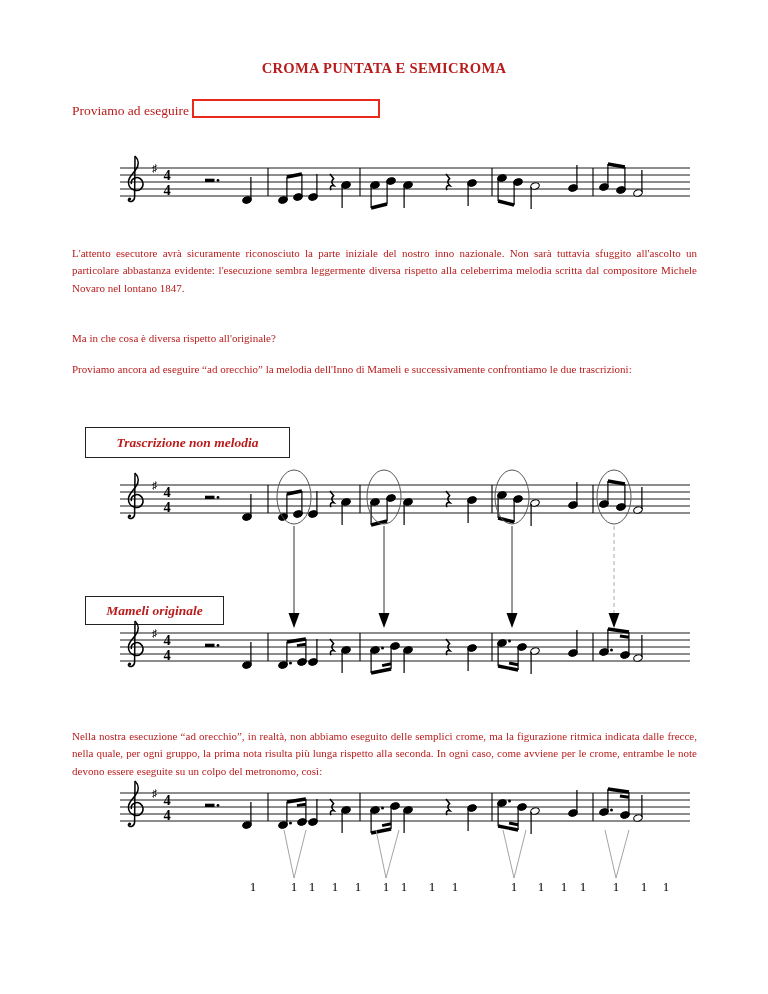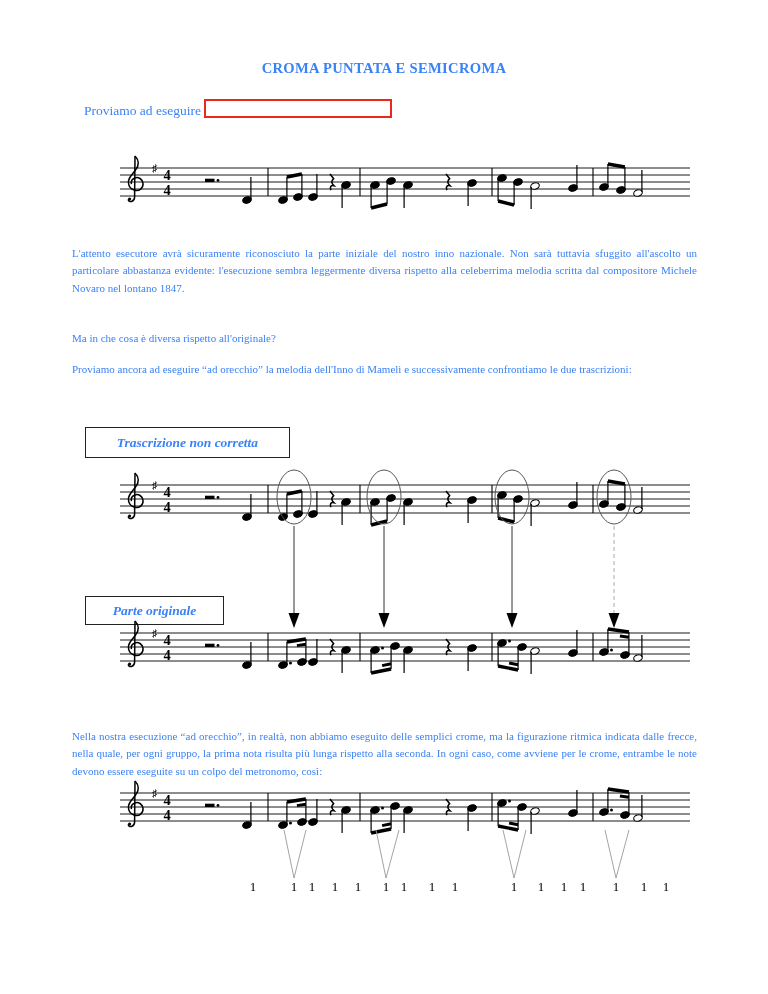--- a/index.html
+++ b/index.html
@@ -1,20 +1,20 @@
 <!DOCTYPE html>
 <html><head>
 <meta charset="utf-8">
 <style>
   html,body{margin:0;padding:0;background:#fff;}
   .page{position:relative;width:768px;height:994px;background:#ffffff;
-        font-family:"Liberation Serif",serif;color:#3b82f6;overflow:hidden;}
+        font-family:"Liberation Serif",serif;color:#b91c1c;overflow:hidden;}
   .title{position:absolute;top:60px;left:0;width:100%;text-align:center;
          font-size:14.6px;font-weight:bold;letter-spacing:.3px;margin:0;}
-  .intro{position:absolute;left:84px;top:99px;font-size:13.5px;white-space:nowrap;}
+  .intro{position:absolute;left:72px;top:99px;font-size:13.5px;white-space:nowrap;}
   .answer-box{display:inline-block;width:184px;height:15px;border:2px solid #e8291c;
               margin-left:3px;vertical-align:-3px;background:#fff;}
   p.body{position:absolute;left:72px;width:625px;margin:0;font-size:11px;
          line-height:17.4px;text-align:justify;}
   .labelbox{position:absolute;border:1.3px solid #222;display:flex;align-items:center;
             justify-content:center;font-weight:bold;font-style:italic;font-size:13.5px;
             background:#fff;}
   svg.staff{position:absolute;left:100px;overflow:visible;}
   .mus{font-family:"Liberation Serif","DejaVu Sans",serif;fill:#000;}
 </style>
@@ -90,21 +90,21 @@
       <line x1="541.9" y1="54" x2="541.9" y2="32" stroke="#000" stroke-width="1.2"></line>
     </svg>
 
   <p class="body" style="top:245px">L'attento esecutore avrà sicuramente riconosciuto la parte iniziale del nostro inno nazionale. Non sarà tuttavia sfuggito all'ascolto un particolare abbastanza evidente: l'esecuzione sembra leggermente diversa rispetto alla celeberrima melodia scritta dal compositore Michele Novaro nel lontano 1847.</p>
 
   <p class="body" style="top:330px">Ma in che cosa è diversa rispetto all'originale?</p>
 
   <p class="body" style="top:361px">Proviamo ancora ad eseguire “ad orecchio” la melodia dell'Inno di Mameli e successivamente confrontiamo le due trascrizioni:</p>
 
   <div class="labelbox" style="left:85px;top:427px;width:203px;height:29px">
-    <span>Trascrizione non corretta</span>
+    <span>Trascrizione non melodia</span>
   </div>
 
   <svg class="staff" style="top:453px" width="610" height="180" viewBox="0 0 610 180">
       <line x1="20" y1="32" x2="590" y2="32" stroke="#000" stroke-width="0.9"></line>
       <line x1="20" y1="39" x2="590" y2="39" stroke="#000" stroke-width="0.9"></line>
       <line x1="20" y1="46" x2="590" y2="46" stroke="#000" stroke-width="0.9"></line>
       <line x1="20" y1="53" x2="590" y2="53" stroke="#000" stroke-width="0.9"></line>
       <line x1="20" y1="60" x2="590" y2="60" stroke="#000" stroke-width="0.9"></line>
       <g transform="translate(26 32)" fill="none" stroke="#000" stroke-width="1.5">
         <path d="M9,-12 C13,-8 13.5,-2.5 9.5,2 L4.5,8.5 C0.8,13.5 2.2,20 8,22 C13.2,23.8 17.6,20 17,15.2 C16.4,11 12.4,8.6 8.8,10 C6.2,11 4.8,13.6 5.4,16.2"></path>
@@ -167,21 +167,21 @@
       <path d="M278.5,160 L289.5,160 L284,175 Z" fill="#000"></path>
       <ellipse cx="412" cy="44" rx="17" ry="27" fill="none" stroke="#555" stroke-width="1"></ellipse>
       <line x1="412" y1="73" x2="412" y2="160" stroke="#333" stroke-width="1"></line>
       <path d="M406.5,160 L417.5,160 L412,175 Z" fill="#000"></path>
       <ellipse cx="514" cy="44" rx="17" ry="27" fill="none" stroke="#555" stroke-width="1"></ellipse>
       <line x1="514" y1="73" x2="514" y2="160" stroke="#aaa" stroke-width="1" stroke-dasharray="4 3"></line>
       <path d="M508.5,160 L519.5,160 L514,175 Z" fill="#000"></path>
     </svg>
 
   <div class="labelbox" style="left:85px;top:596px;width:137px;height:27px">
-    <span>Parte originale</span>
+    <span>Mameli originale</span>
   </div>
 
   <svg class="staff" style="top:616px" width="610" height="92" viewBox="0 0 610 92">
       <line x1="20" y1="17" x2="590" y2="17" stroke="#000" stroke-width="0.9"></line>
       <line x1="20" y1="24" x2="590" y2="24" stroke="#000" stroke-width="0.9"></line>
       <line x1="20" y1="31" x2="590" y2="31" stroke="#000" stroke-width="0.9"></line>
       <line x1="20" y1="38" x2="590" y2="38" stroke="#000" stroke-width="0.9"></line>
       <line x1="20" y1="45" x2="590" y2="45" stroke="#000" stroke-width="0.9"></line>
       <g transform="translate(26 17)" fill="none" stroke="#000" stroke-width="1.5">
         <path d="M9,-12 C13,-8 13.5,-2.5 9.5,2 L4.5,8.5 C0.8,13.5 2.2,20 8,22 C13.2,23.8 17.6,20 17,15.2 C16.4,11 12.4,8.6 8.8,10 C6.2,11 4.8,13.6 5.4,16.2"></path>

